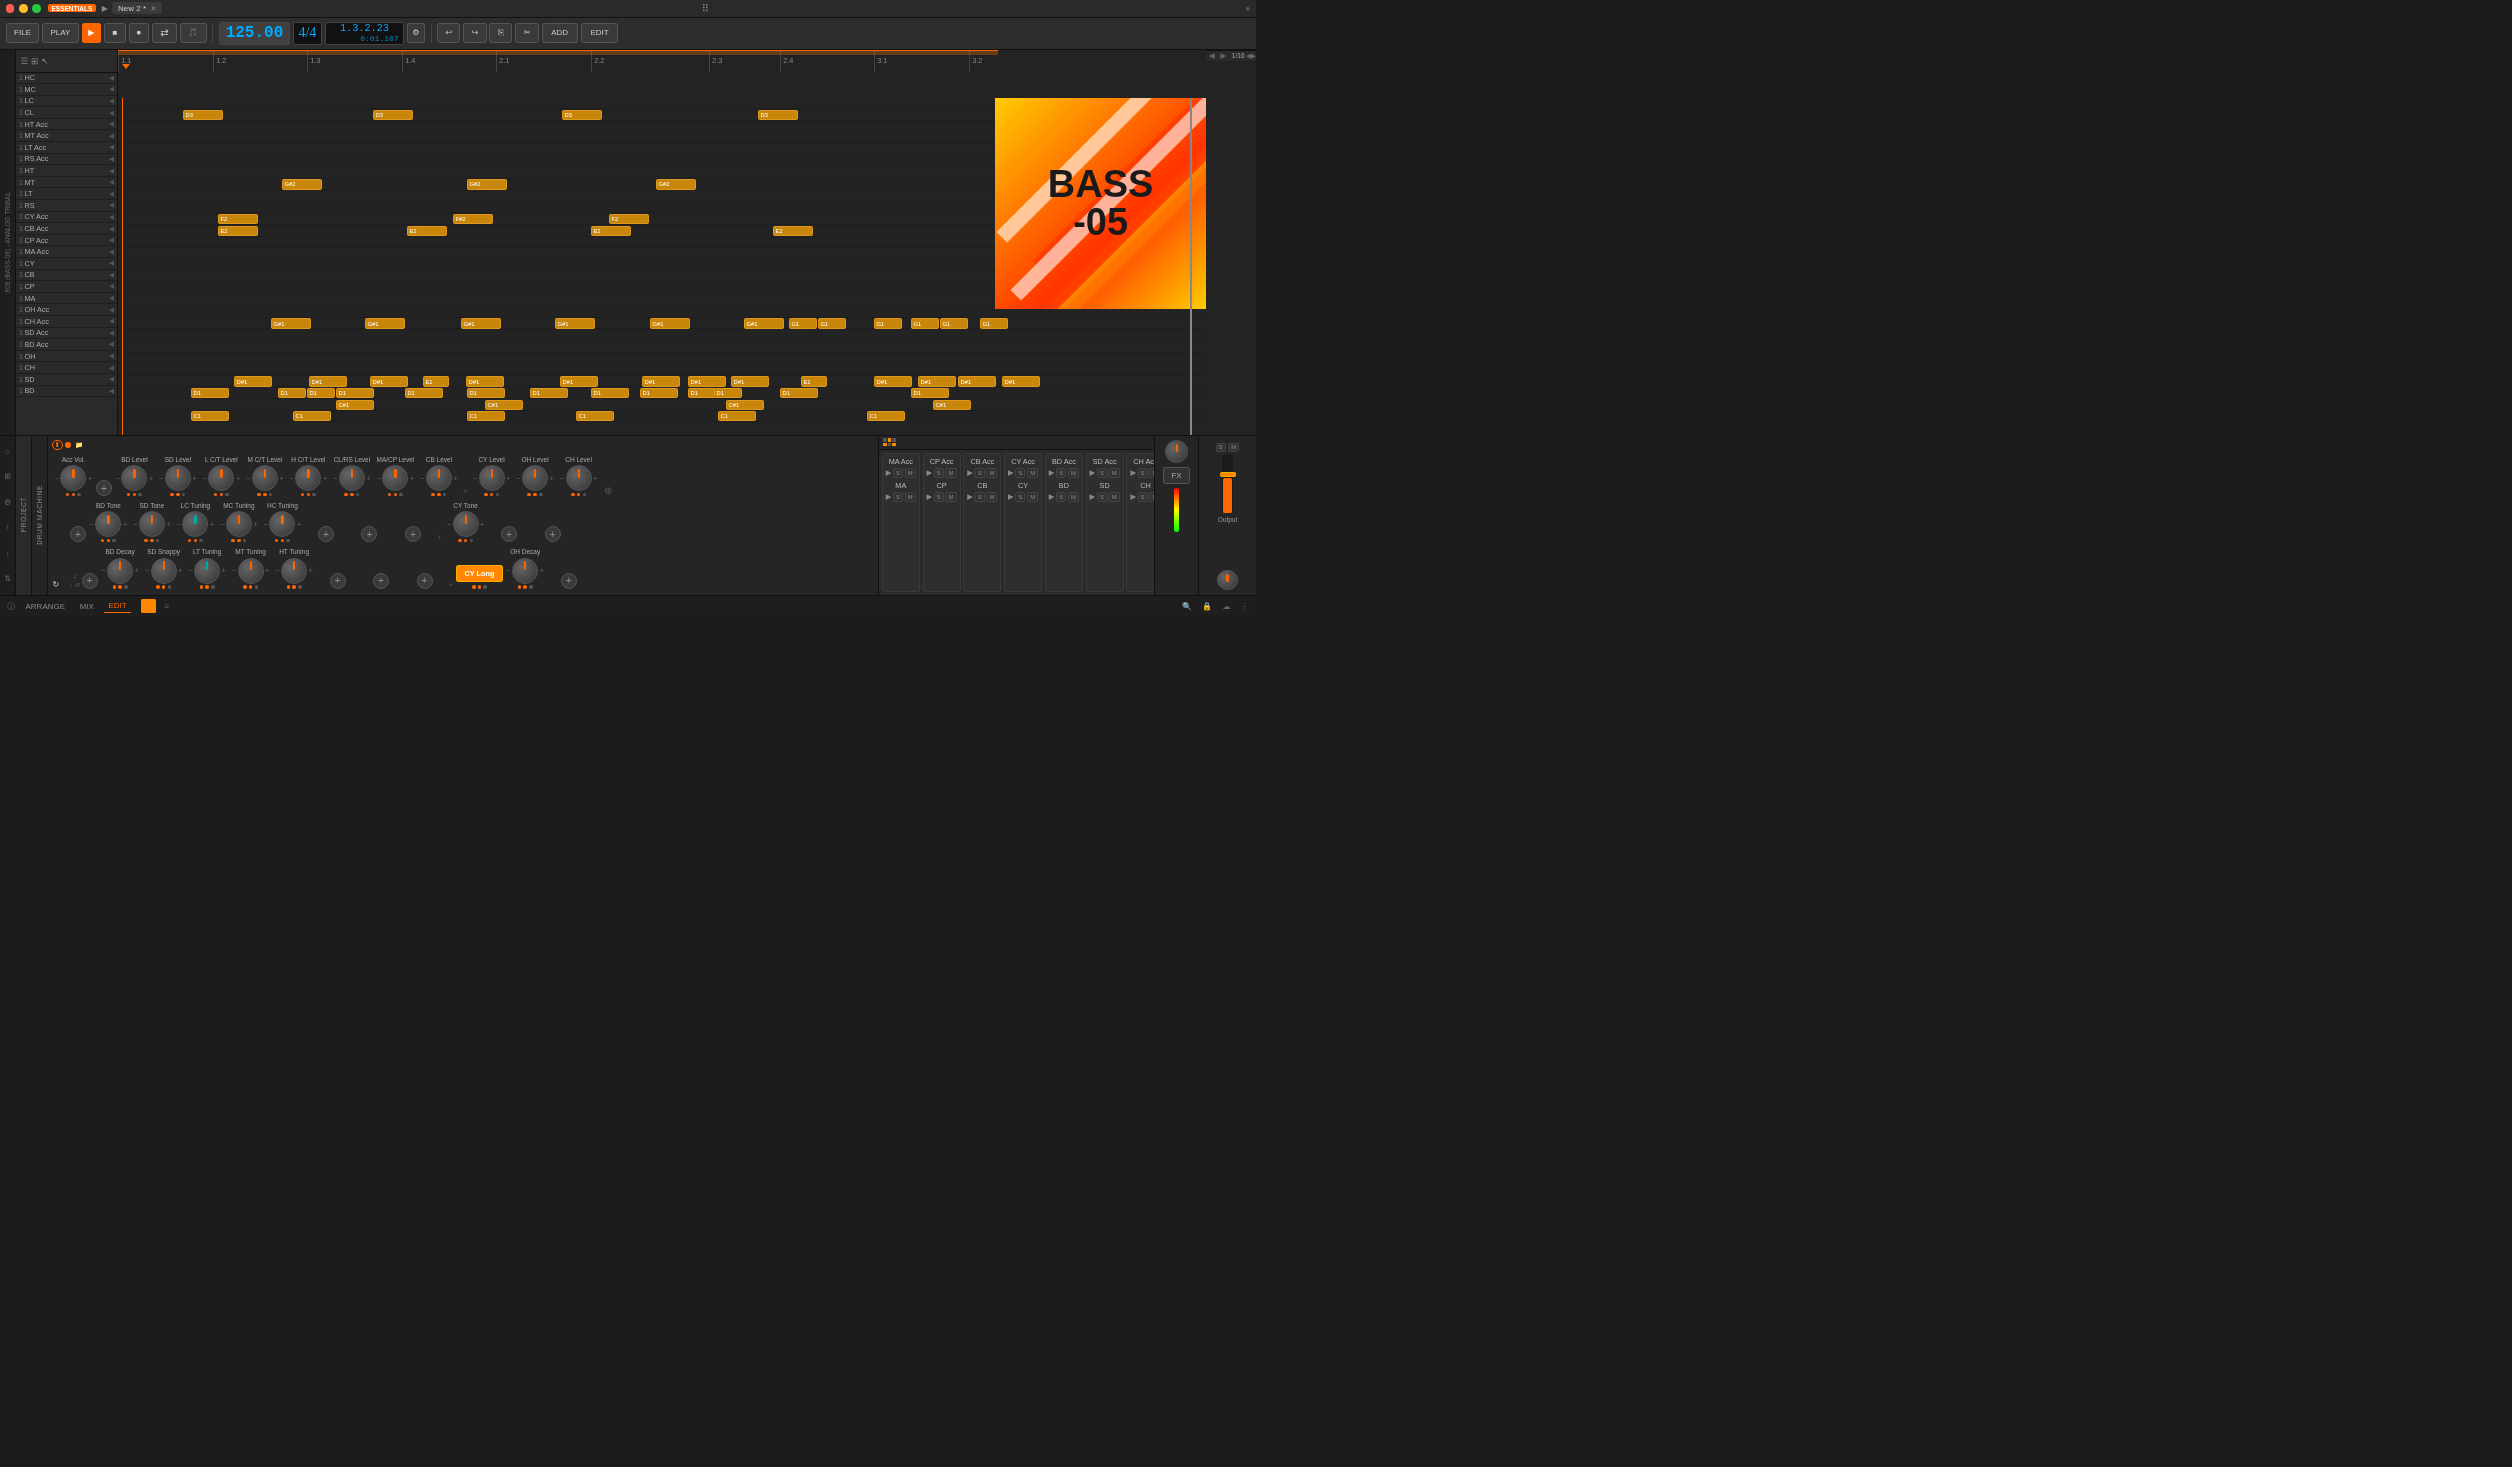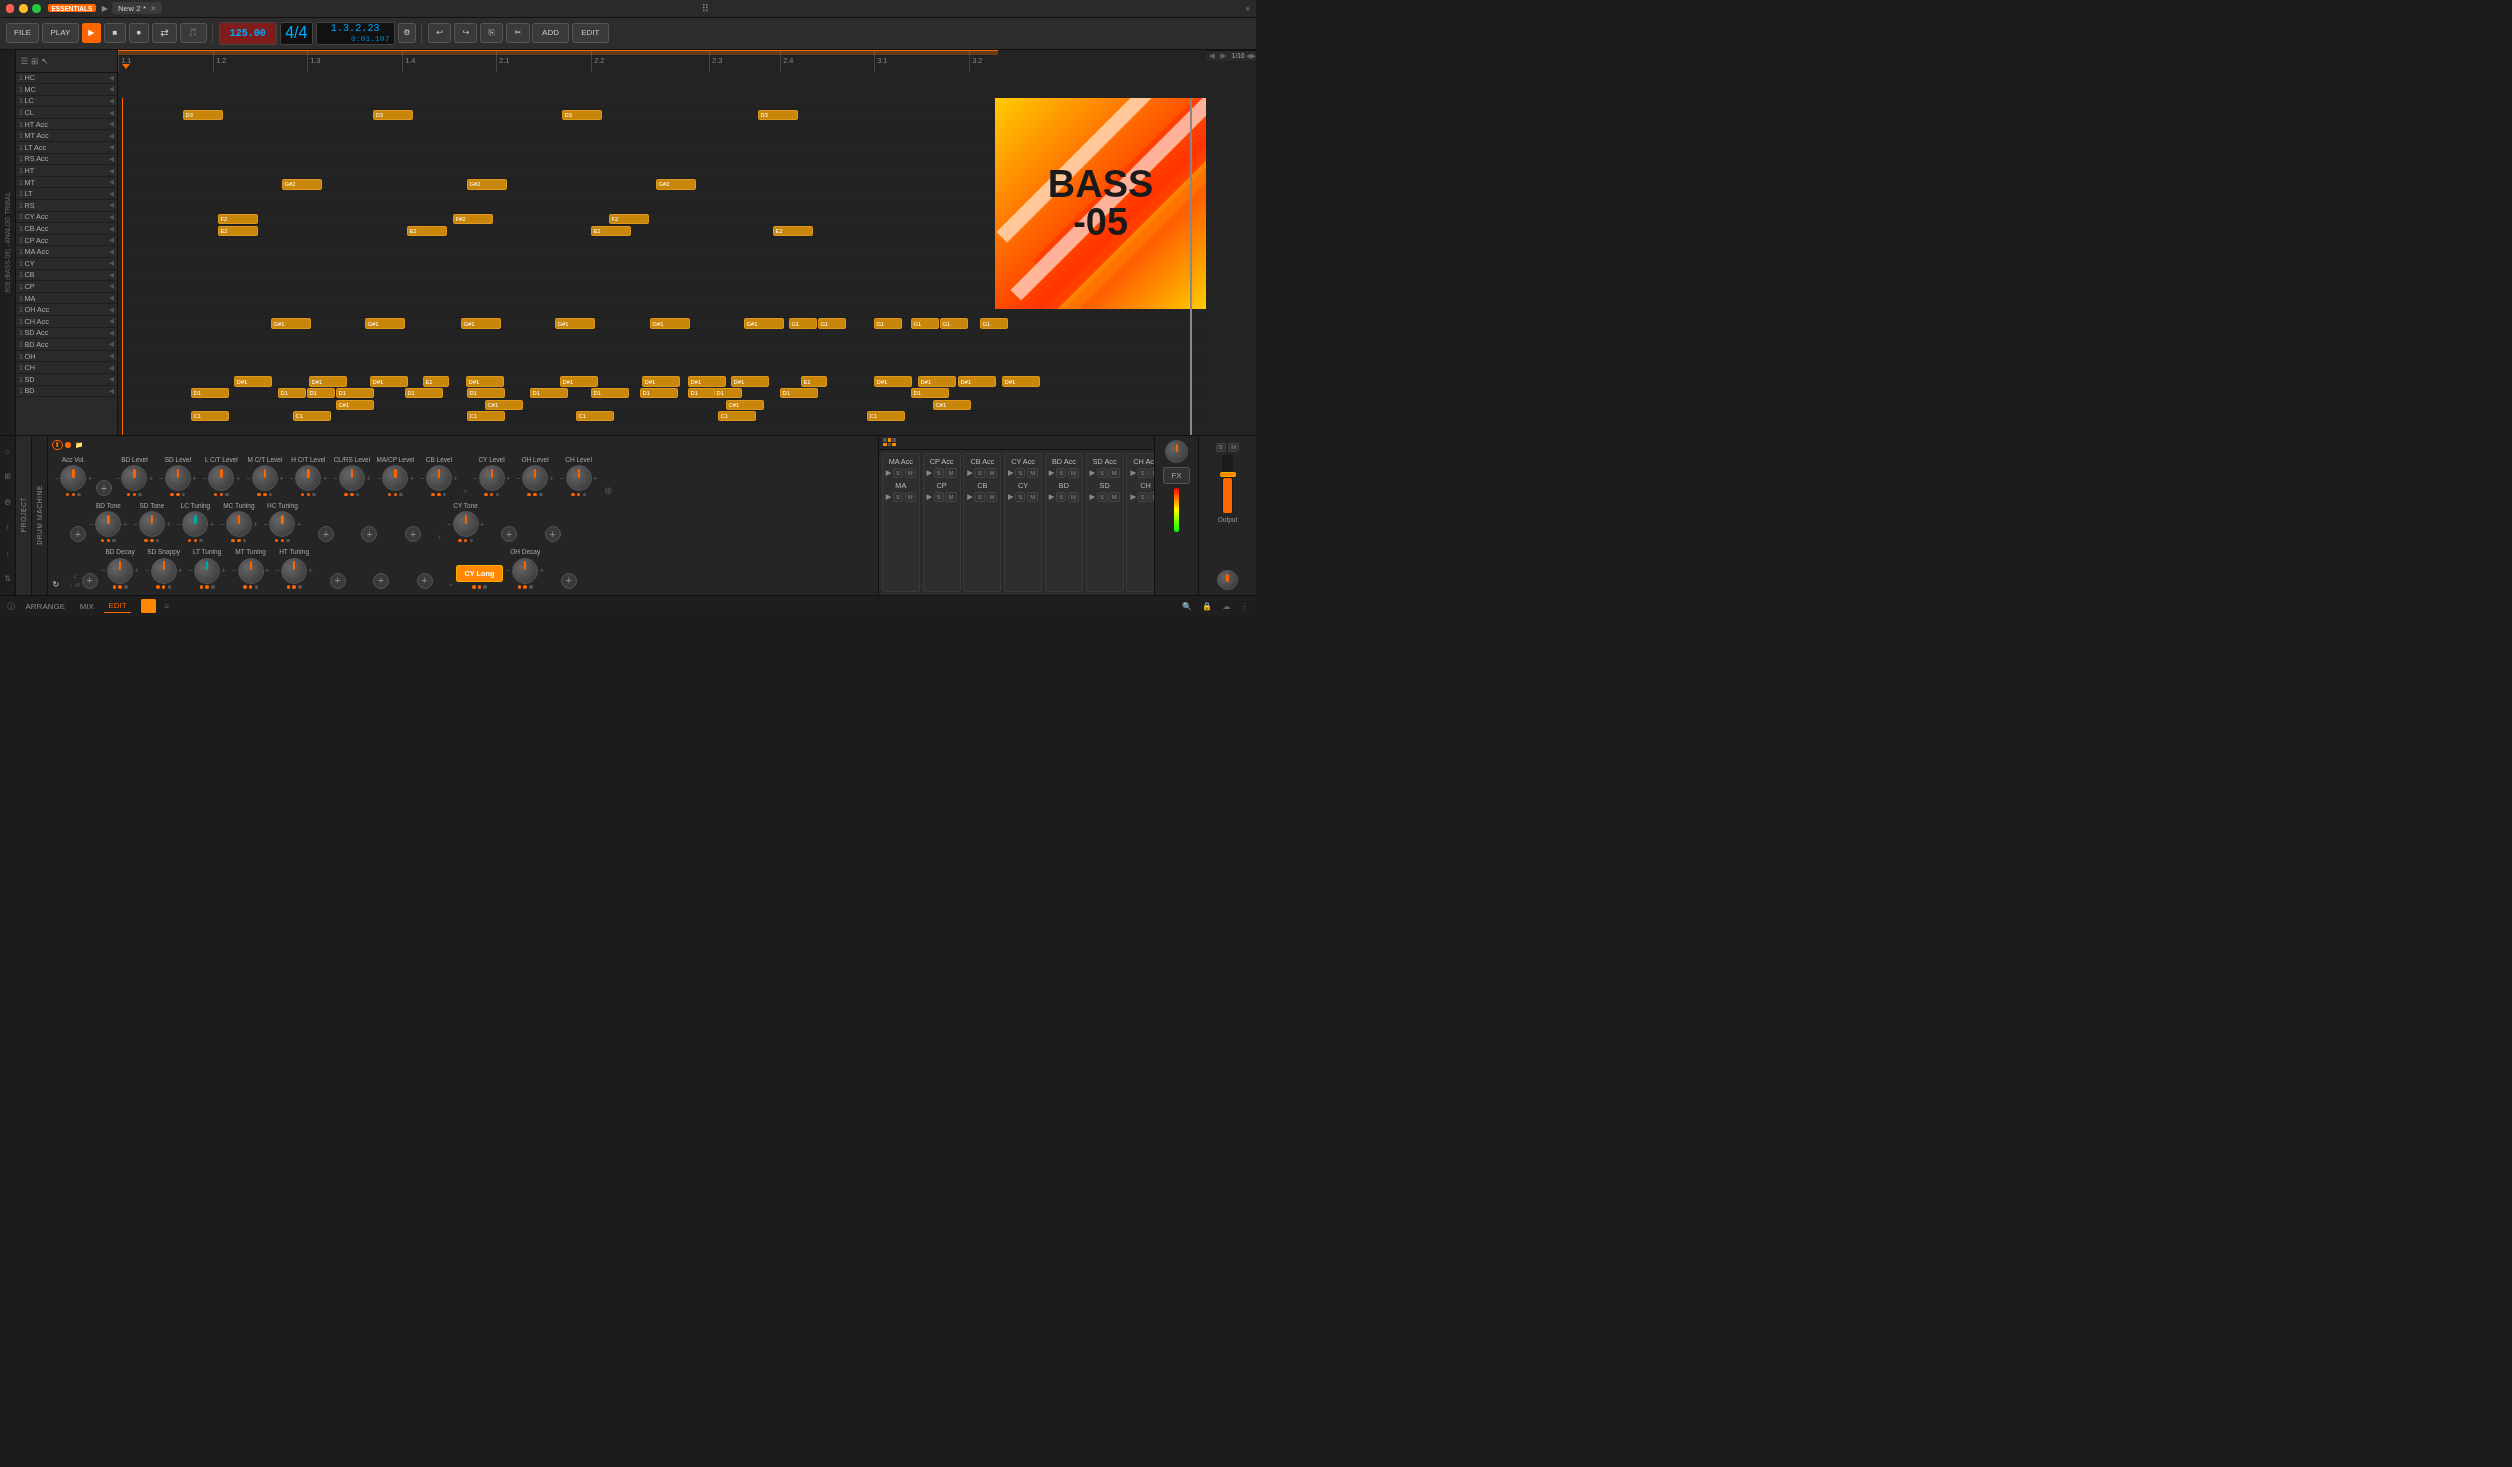--- a/index.html
+++ b/index.html
@@ -82,24 +82,24 @@
       display: flex;
       align-items: center;
     }
     .toolbar-btn.play-btn {
       background: #ff6600;
       border-color: #ff6600;
       color: white;
       padding: 2.9px 5.8px;
     }
     .transport-display {
-      background: #7f1d1d;
+      background: #404040;
       border: 0.7px solid #444;
       color: #00aaff;
-      font-size: 10px;
+      font-size: 16px;
       font-weight: bold;
       font-family: 'Courier New', monospace;
       padding: 1.5px 5.8px;
       border-radius: 2.2px;
       height: 23px;
       display: flex;
       align-items: center;
       min-width: 58px;
       justify-content: center;
     }
@@ -117,22 +117,22 @@
       align-items: center;
       justify-content: center;
       min-width: 65px;
     }
     .transport-time .time-top { font-size: 10.2px; }
     .transport-time .time-bot { font-size: 8px; color: #0088cc; margin-left: 30px; }
     .time-sig {
       background: #111;
       border: 0.7px solid #444;
       color: #00aaff;
-      font-size: 16px;
-      font-family: Liberation Sans, sans-serif;
+      font-size: 14px;
+      font-family: Liberation Serif, serif;
       padding: 1.5px 4.4px;
       border-radius: 2.2px;
       height: 23px;
       display: flex;
       align-items: center;
       min-width: 29px;
       justify-content: center;
     }
     .toolbar-sep { width: 0.7px; background: #444; height: 20.4px; margin: 0 2.9px; }
     .add-btn {

